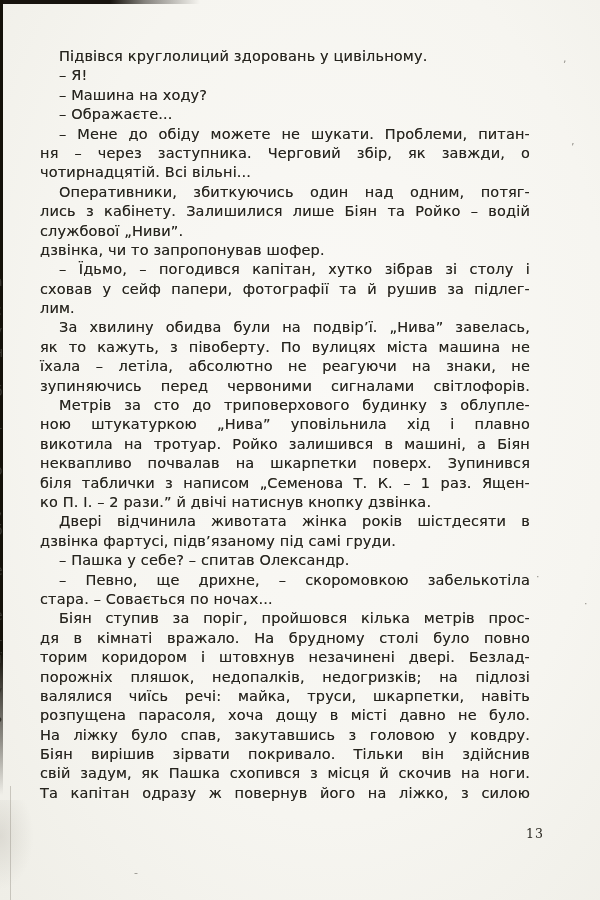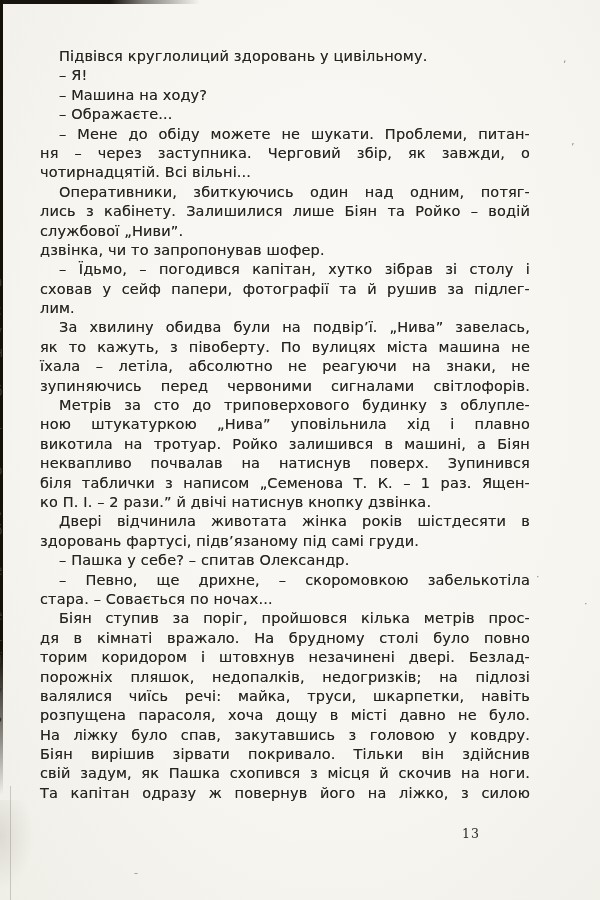--- a/index.html
+++ b/index.html
@@ -46,21 +46,21 @@
     font-size:14.5px;
     color:#26241e;
     letter-spacing:.15px;
     text-shadow:0 0 .5px rgba(38,36,30,.55);
     margin-left:12px;
   }
   .line{height:19.4px;line-height:19.4px;}
   .line.j{text-align:justify;text-align-last:justify;}
   .line.ind{text-indent:19px;}
   .page-number{
-    position:absolute;left:462px;top:826px;width:36px;text-align:left;
+    position:absolute;left:508px;top:826px;width:36px;text-align:right;
     font:12.5px "DejaVu Serif",serif;color:#2b2922;letter-spacing:1px;
   }
 </style>
 </head>
 <body>
 
 <div class="page">
   <div class="top-bar"></div>
   <div class="left-line"></div>
   <div class="left-faint-line"></div>
@@ -97,25 +97,25 @@
       <div class="line j ind">– Їдьмо, – погодився капітан, хутко зібрав зі столу і</div>
       <div class="line j">сховав у сейф папери, фотографії та й рушив за підлег-</div>
       <div class="line">лим.</div>
       <div class="line j ind">За хвилину обидва були на подвір’ї. „Нива” завелась,</div>
       <div class="line j">як то кажуть, з півоберту. По вулицях міста машина не</div>
       <div class="line j">їхала – летіла, абсолютно не реагуючи на знаки, не</div>
       <div class="line j">зупиняючись перед червоними сигналами світлофорів.</div>
       <div class="line j ind">Метрів за сто до триповерхового будинку з облупле-</div>
       <div class="line j">ною штукатуркою „Нива” уповільнила хід і плавно</div>
       <div class="line j">викотила на тротуар. Ройко залишився в машині, а Біян</div>
-      <div class="line j">неквапливо почвалав на натиснув поверх. Зупинився</div>
+      <div class="line j">неквапливо почвалав на шкарпетки поверх. Зупинився</div>
       <div class="line j">біля таблички з написом „Семенова Т. К. – 1 раз. Ящен-</div>
       <div class="line">ко П. І. – 2 рази.” й двічі натиснув кнопку дзвінка.</div>
       <div class="line j ind">Двері відчинила животата жінка років шістдесяти в</div>
-      <div class="line">здоровань фартусі, підв’язаному під самі груди.</div>
+      <div class="line">дзвінка фартусі, підв’язаному під самі груди.</div>
       <div class="line ind">– Пашка у себе? – спитав Олександр.</div>
       <div class="line j ind">– Певно, ще дрихне, – скоромовкою забелькотіла</div>
       <div class="line">стара. – Совається по ночах...</div>
       <div class="line j ind">Біян ступив за поріг, пройшовся кілька метрів прос-</div>
       <div class="line j">дя в кімнаті вражало. На брудному столі було повно</div>
       <div class="line j">торим коридором і штовхнув незачинені двері. Безлад-</div>
       <div class="line j">порожніх пляшок, недопалків, недогризків; на підлозі</div>
       <div class="line j">валялися чиїсь речі: майка, труси, шкарпетки, навіть</div>
       <div class="line j">розпущена парасоля, хоча дощу в місті давно не було.</div>
       <div class="line j">На ліжку було спав, закутавшись з головою у ковдру.</div>

